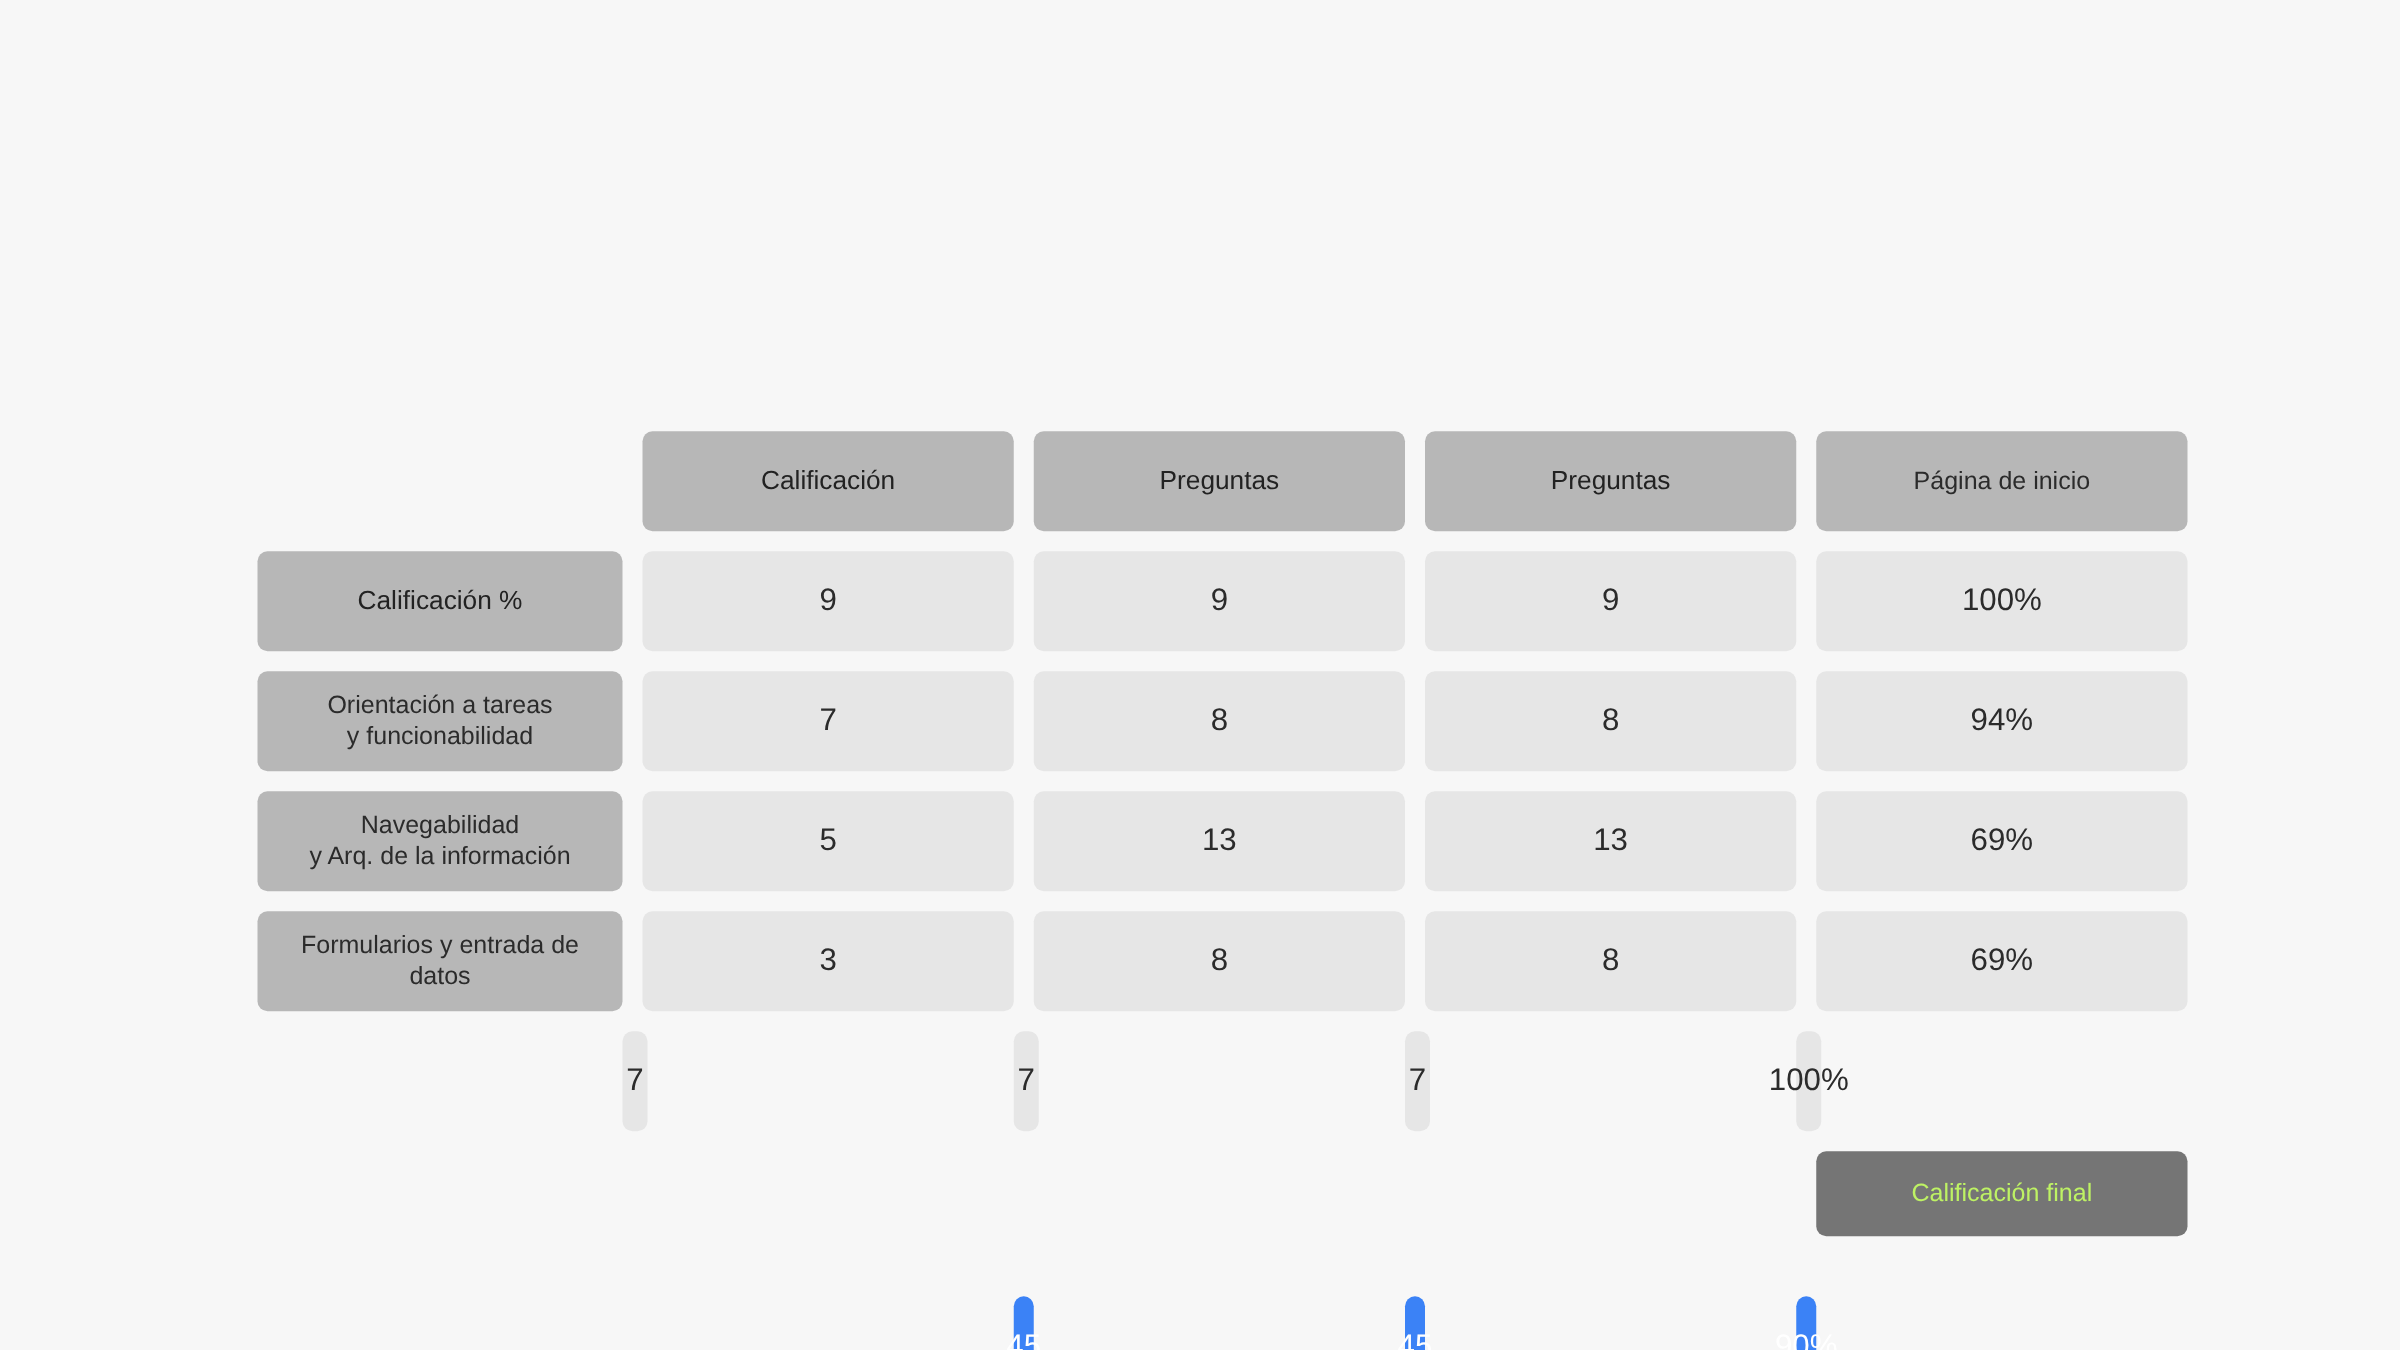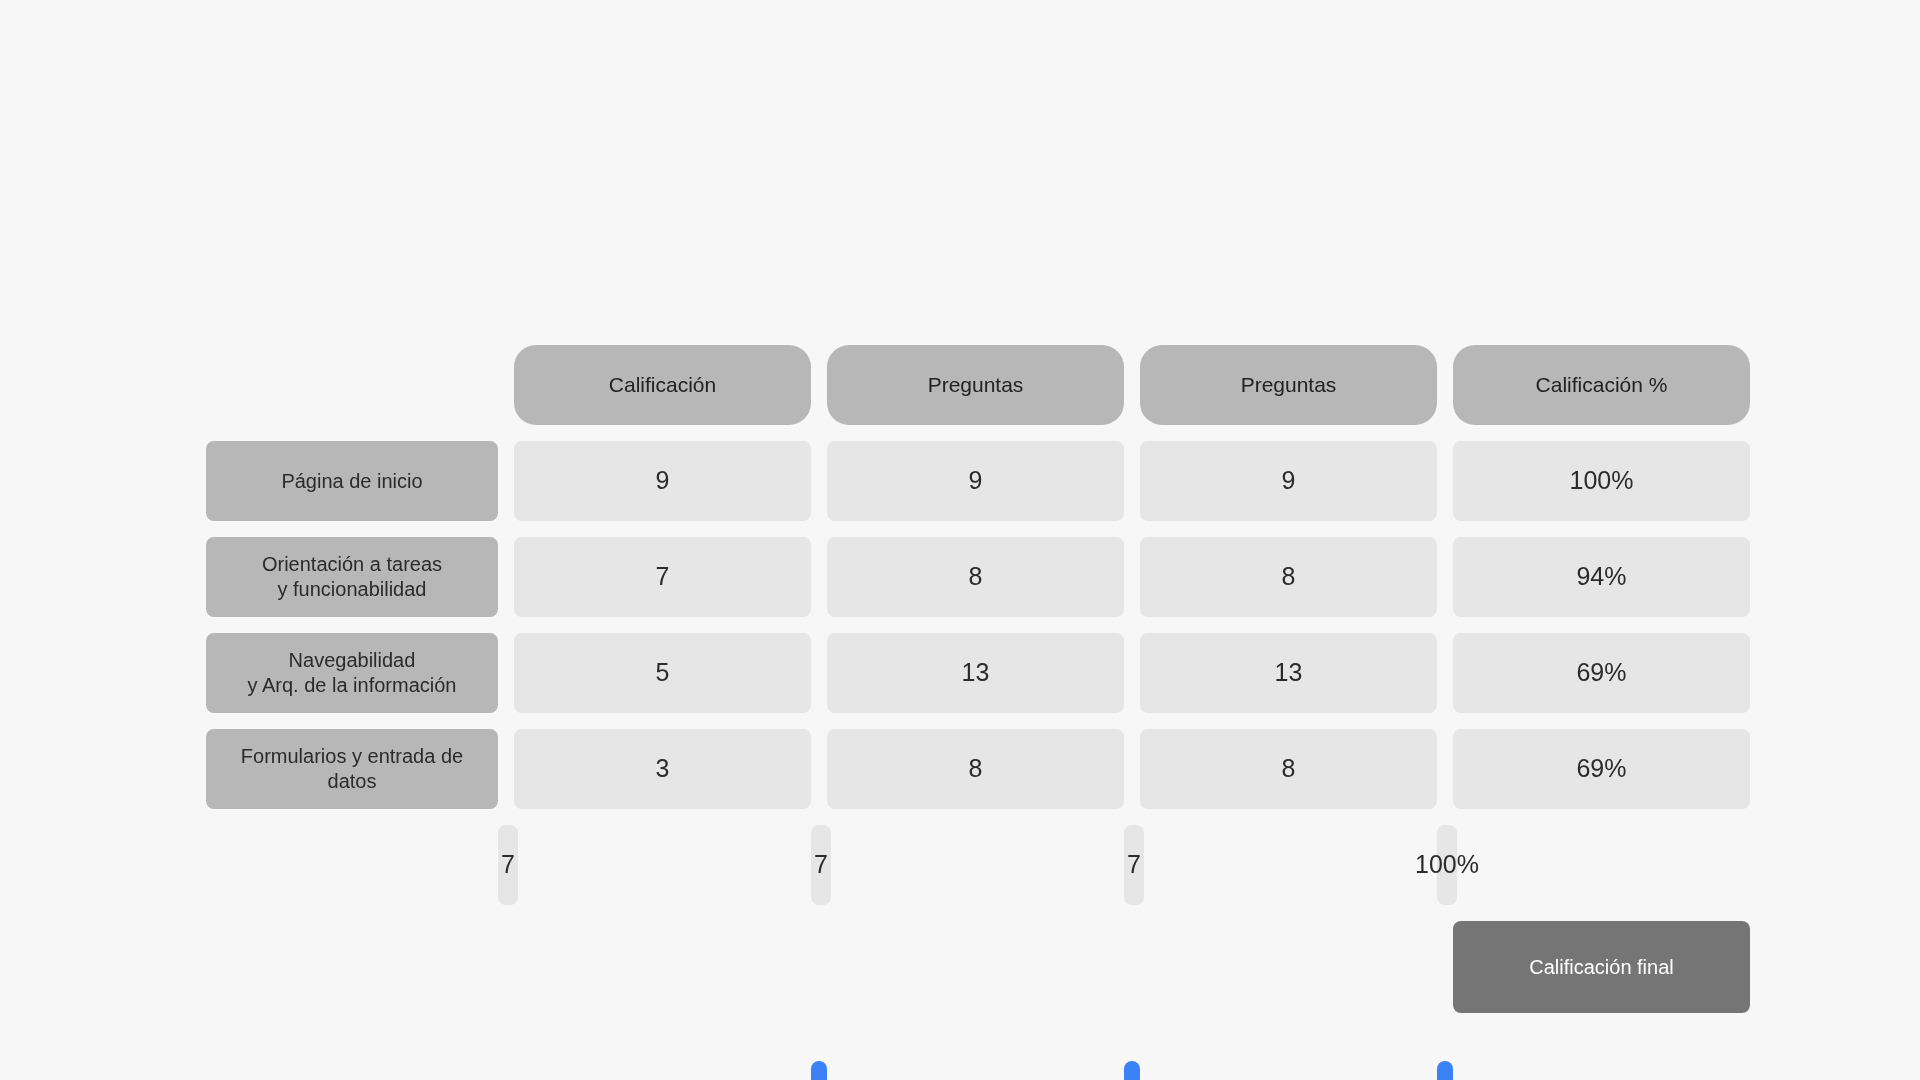--- a/index.html
+++ b/index.html
@@ -67,21 +67,20 @@
     line-height: 1.25;
   }
 
   .gap { background: transparent; }
 
   .h-cell {
     height: 80px;
     background: #b7b7b7;
     font-size: 21px;
     color: #222;
-    border-radius: 22px;
   }
 
   .blank-corner {
     height: 80px;
     background: transparent;
   }
 
   .row-label {
     height: 80px;
     background: #b7b7b7;
@@ -94,23 +93,23 @@
     height: 80px;
     background: #e6e6e6;
     font-size: 25px;
     color: #2b2b2b;
   }
 
   
   .spacer-row > * { height: 26px; background: transparent; }
 
   .total-label {
-    height: 92px;
+    height: 68px;
     background: #757575;
-    color: #ffffff;
+    color: #bef264;
     font-size: 20px;
     border-radius: 8px;
     display: flex;
     align-items: center;
     justify-content: center;
   }
 
   .total-cell {
     height: 80px;
     background: #3b82f6;
@@ -137,23 +136,23 @@
   <div class="table">
 
     <div class="cell blank-corner"></div>
     <div class="gap"></div>
     <div class="cell h-cell">Calificación</div>
     <div class="gap"></div>
     <div class="cell h-cell">Preguntas</div>
     <div class="gap"></div>
     <div class="cell h-cell">Preguntas</div>
     <div class="gap"></div>
+    <div class="cell row-label">Página de inicio</div>
+
     <div class="cell h-cell">Calificación %</div>
-
-    <div class="cell row-label">Página de inicio</div>
     <div class="gap"></div>
     <div class="cell data-cell">9</div>
     <div class="gap"></div>
     <div class="cell data-cell">9</div>
     <div class="gap"></div>
     <div class="cell data-cell">9</div>
     <div class="gap"></div>
     <div class="cell data-cell">100%</div>
 
     <div class="cell row-label">Orientación a tareas

